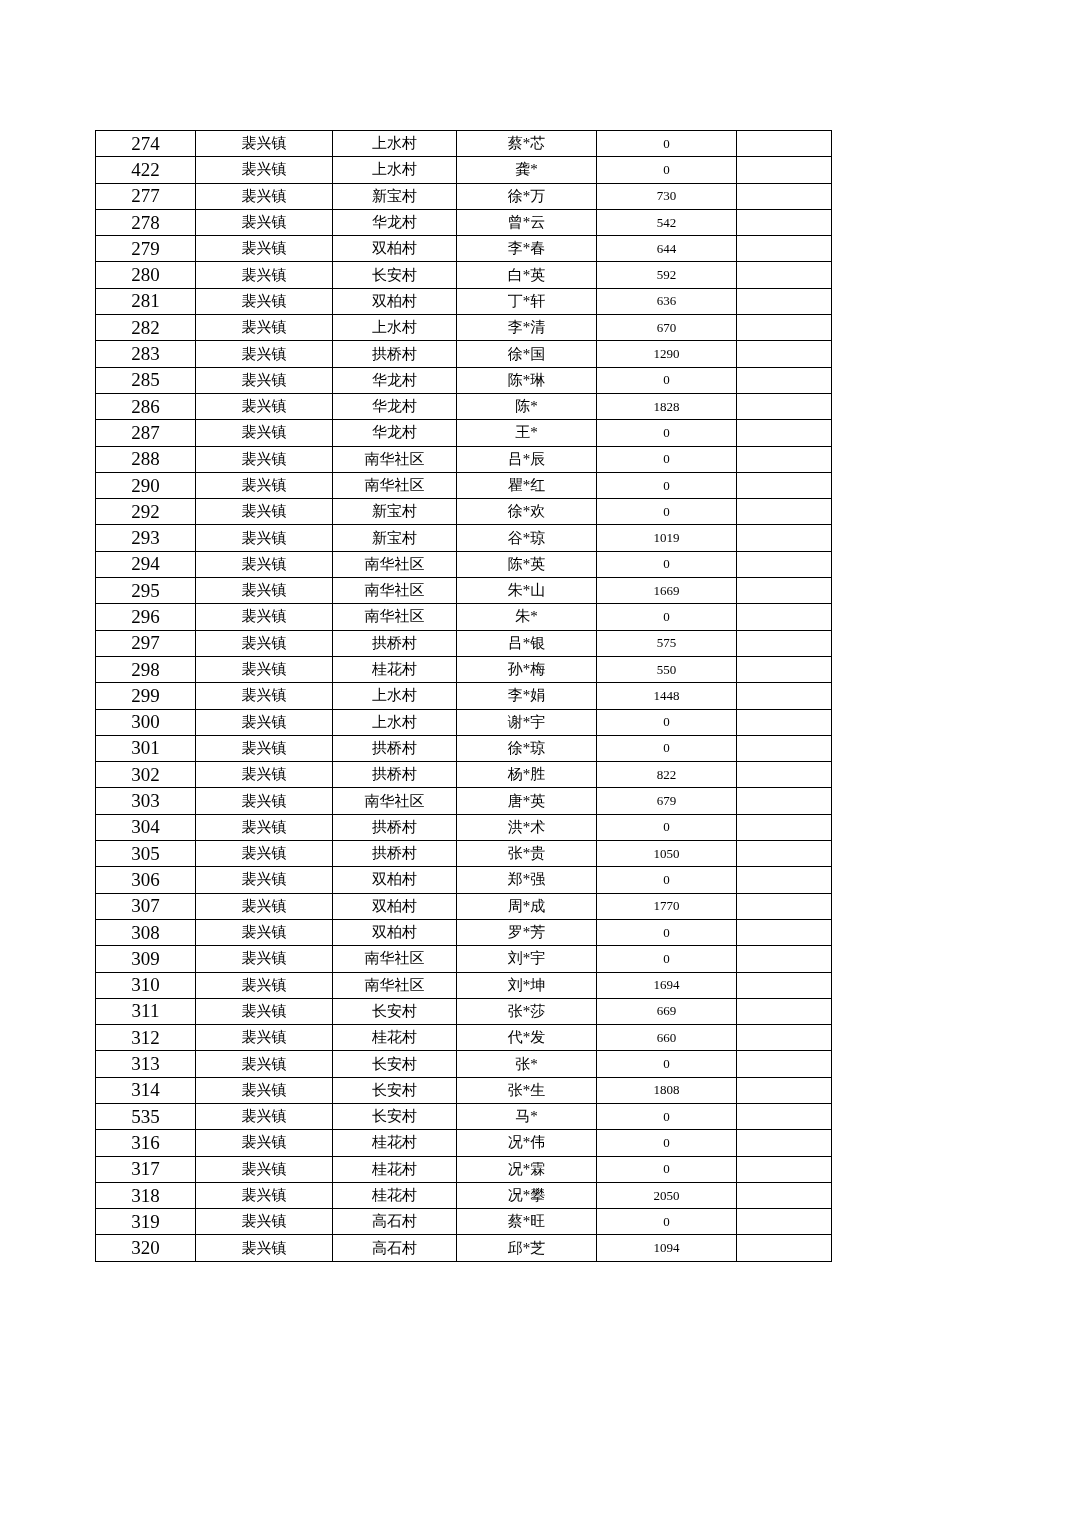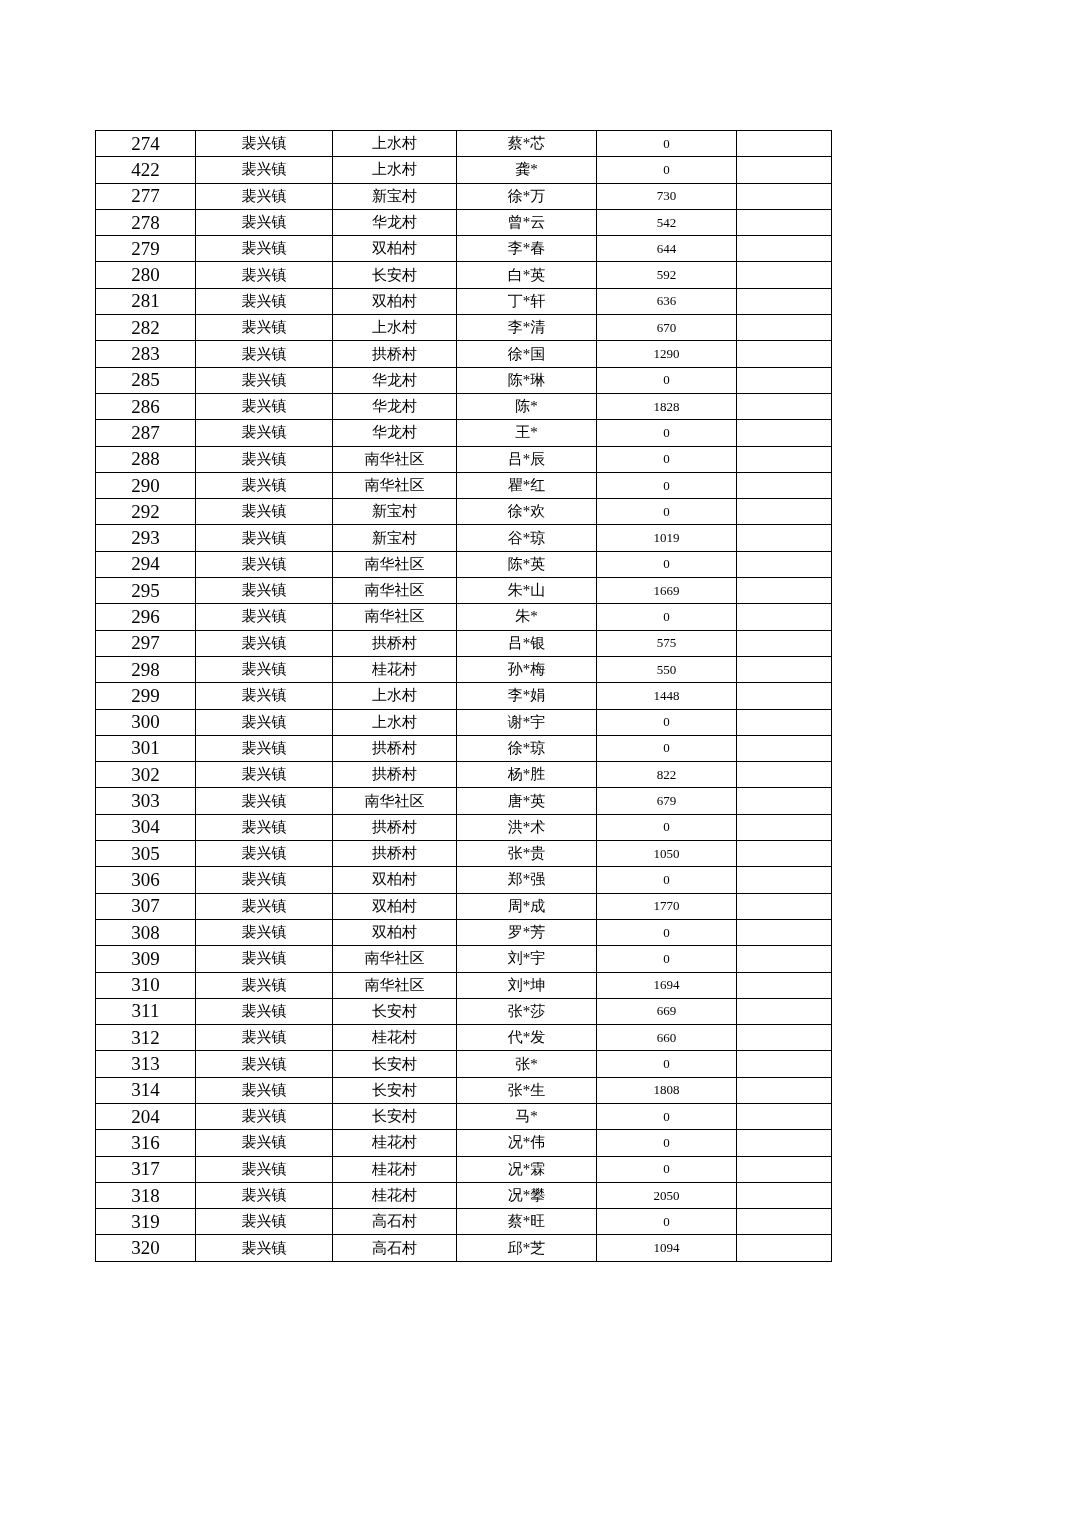--- a/index.html
+++ b/index.html
@@ -348,21 +348,21 @@
       </tr>
       <tr>
         <td class="c0">314</td>
         <td class="c1">裴兴镇</td>
         <td class="c2">长安村</td>
         <td class="c3">张*生</td>
         <td class="c4">1808</td>
         <td class="c5"></td>
       </tr>
       <tr>
-        <td class="c0">204</td>
+        <td class="c0">535</td>
         <td class="c1">裴兴镇</td>
         <td class="c2">长安村</td>
         <td class="c3">马*</td>
         <td class="c4">0</td>
         <td class="c5"></td>
       </tr>
       <tr>
         <td class="c0">316</td>
         <td class="c1">裴兴镇</td>
         <td class="c2">桂花村</td>

